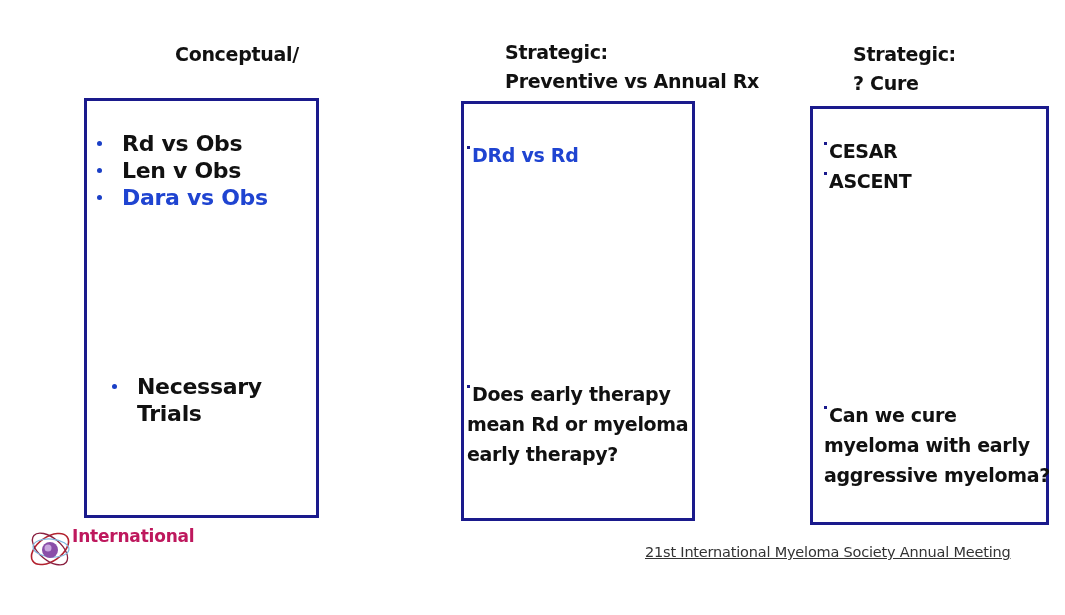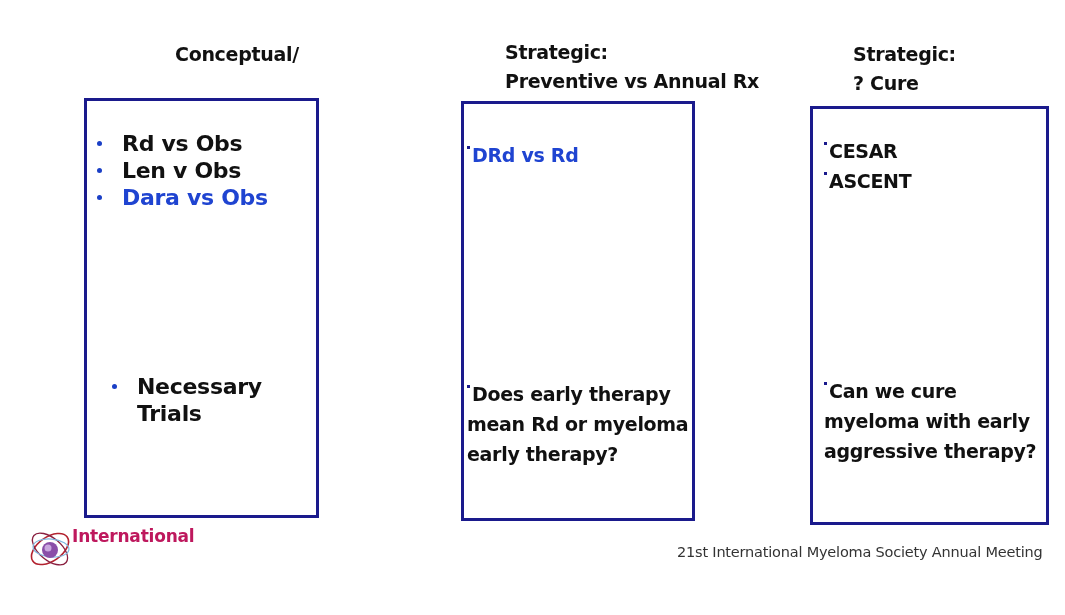--- a/index.html
+++ b/index.html
@@ -36,22 +36,22 @@
       vertical-align: top; margin-top: 6px; margin-right: 2px;
     }
     .logo { position: absolute; left: 26px; top: 526px; width: 220px; height: 44px; }
     .logo-text {
       position: absolute; left: 72px; top: 528px; font-weight: bold; font-size: 17px;
       line-height: 17px; letter-spacing: -0.2px;
     }
     .logo-text .l1 { color: #be185d; display: block; }
     .logo-text .l2 { color: #b3222f; display: block; }
     .footer {
-      position: absolute; left: 677px; top: 544px; font-size: 14.5px; color: #333;
-      font-family: "DejaVu Sans", sans-serif; letter-spacing: -0.2px;
+      position: absolute; left: 645px; top: 544px; font-size: 14.5px; color: #333;
+      font-family: "DejaVu Sans", sans-serif; letter-spacing: -0.2px; text-decoration: underline;
     }
   </style>
 </head>
 <body>
 
 <div class="heading" style="left:137px; top:40px;">
   <div>Conceptual/</div>
 </div>
 <div class="box" style="left:84px; top:98px; width:235px; height:420px;"></div>
 <ul class="bullet-list bl1" style="left:86px; top:130px;">
@@ -81,25 +81,25 @@
 
 <div class="heading" style="left:815px; top:40px;">
   <div>Strategic:</div>
   <div>? Cure</div>
 </div>
 <div class="box" style="left:810px; top:106px; width:239px; height:419px;"></div>
 <ul class="bullet-list sq-list" style="left:824px; top:136px;">
   <li><span class="sq"></span><span>CESAR</span></li>
   <li><span class="sq"></span><span>ASCENT</span></li>
 </ul>
-<ul class="bullet-list sq-list" style="left:824px; top:376px;">
+<ul class="bullet-list sq-list" style="left:824px; top:400px;">
   <li>
     <span class="sq"></span><span>Can we cure</span><br>
     <span>myeloma with early</span><br>
-    <span>aggressive therapy?</span>
+    <span>aggressive myeloma?</span>
   </li>
 </ul>
 
 <div class="logo">
   <svg width="48" height="46" viewBox="0 0 48 46" style="position:absolute; left:0; top:0;">
     <ellipse cx="24" cy="23" rx="21" ry="12" fill="none" stroke="#b3222f" stroke-width="1.6" transform="rotate(-35 24 23)"></ellipse>
     <ellipse cx="24" cy="23" rx="21" ry="11" fill="none" stroke="#8a2040" stroke-width="1.3" transform="rotate(40 24 23)"></ellipse>
     <ellipse cx="25" cy="22" rx="18" ry="9" fill="none" stroke="#7fb8e0" stroke-width="1.2" transform="rotate(5 25 22)"></ellipse>
     <circle cx="24" cy="24" r="8" fill="#8a4ea8"></circle>
     <circle cx="22" cy="22" r="3.5" fill="#c9a6df"></circle>

